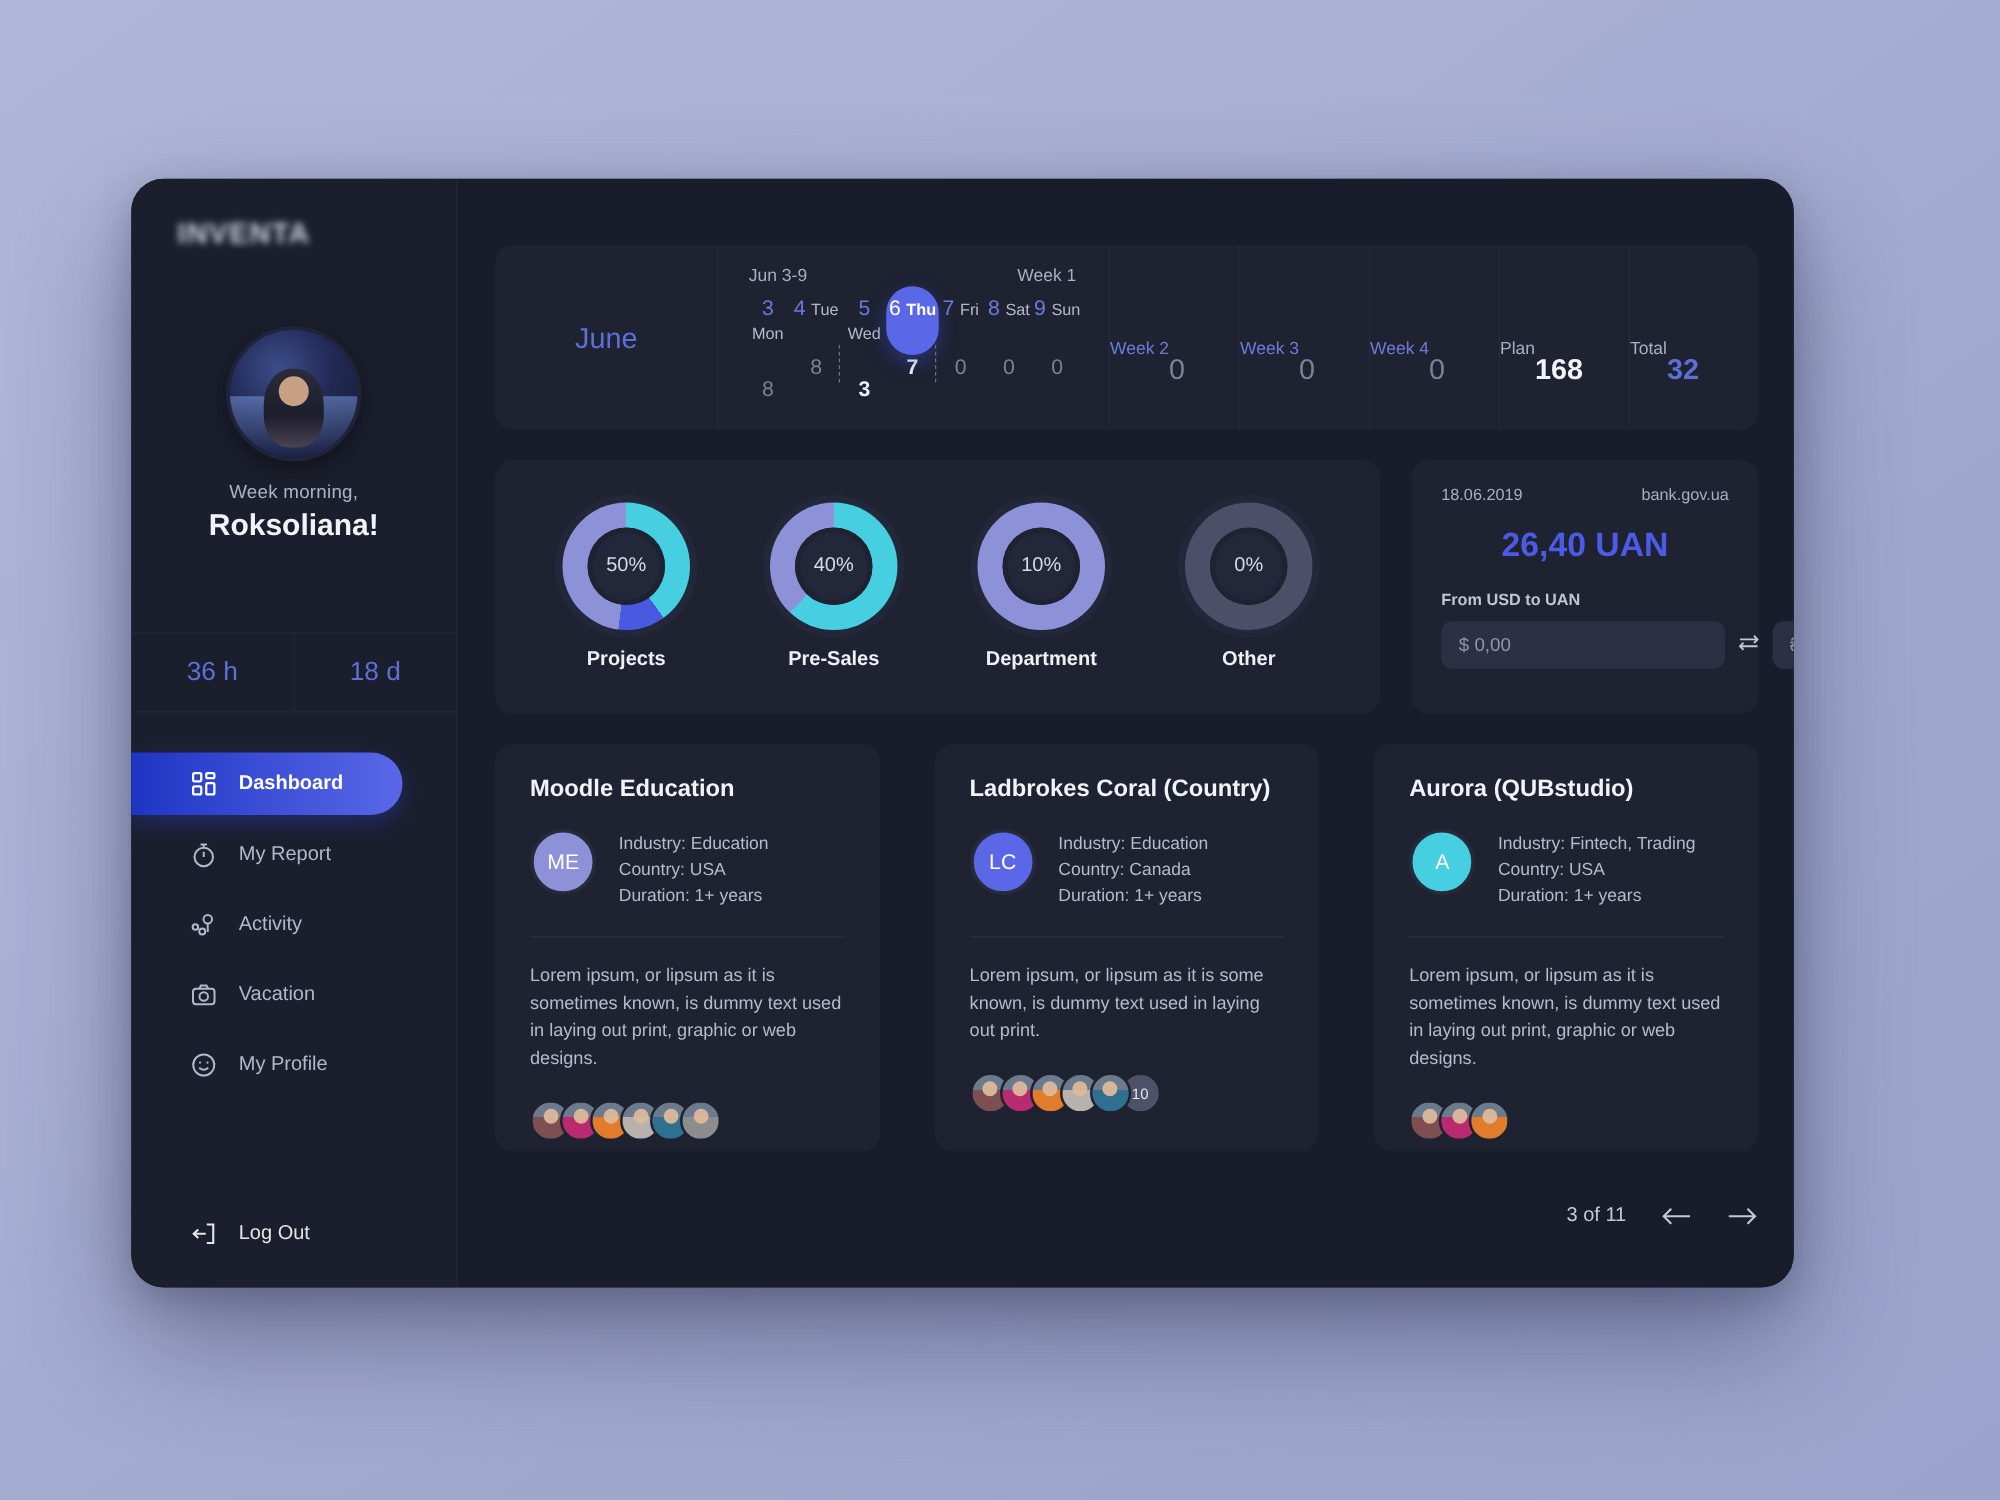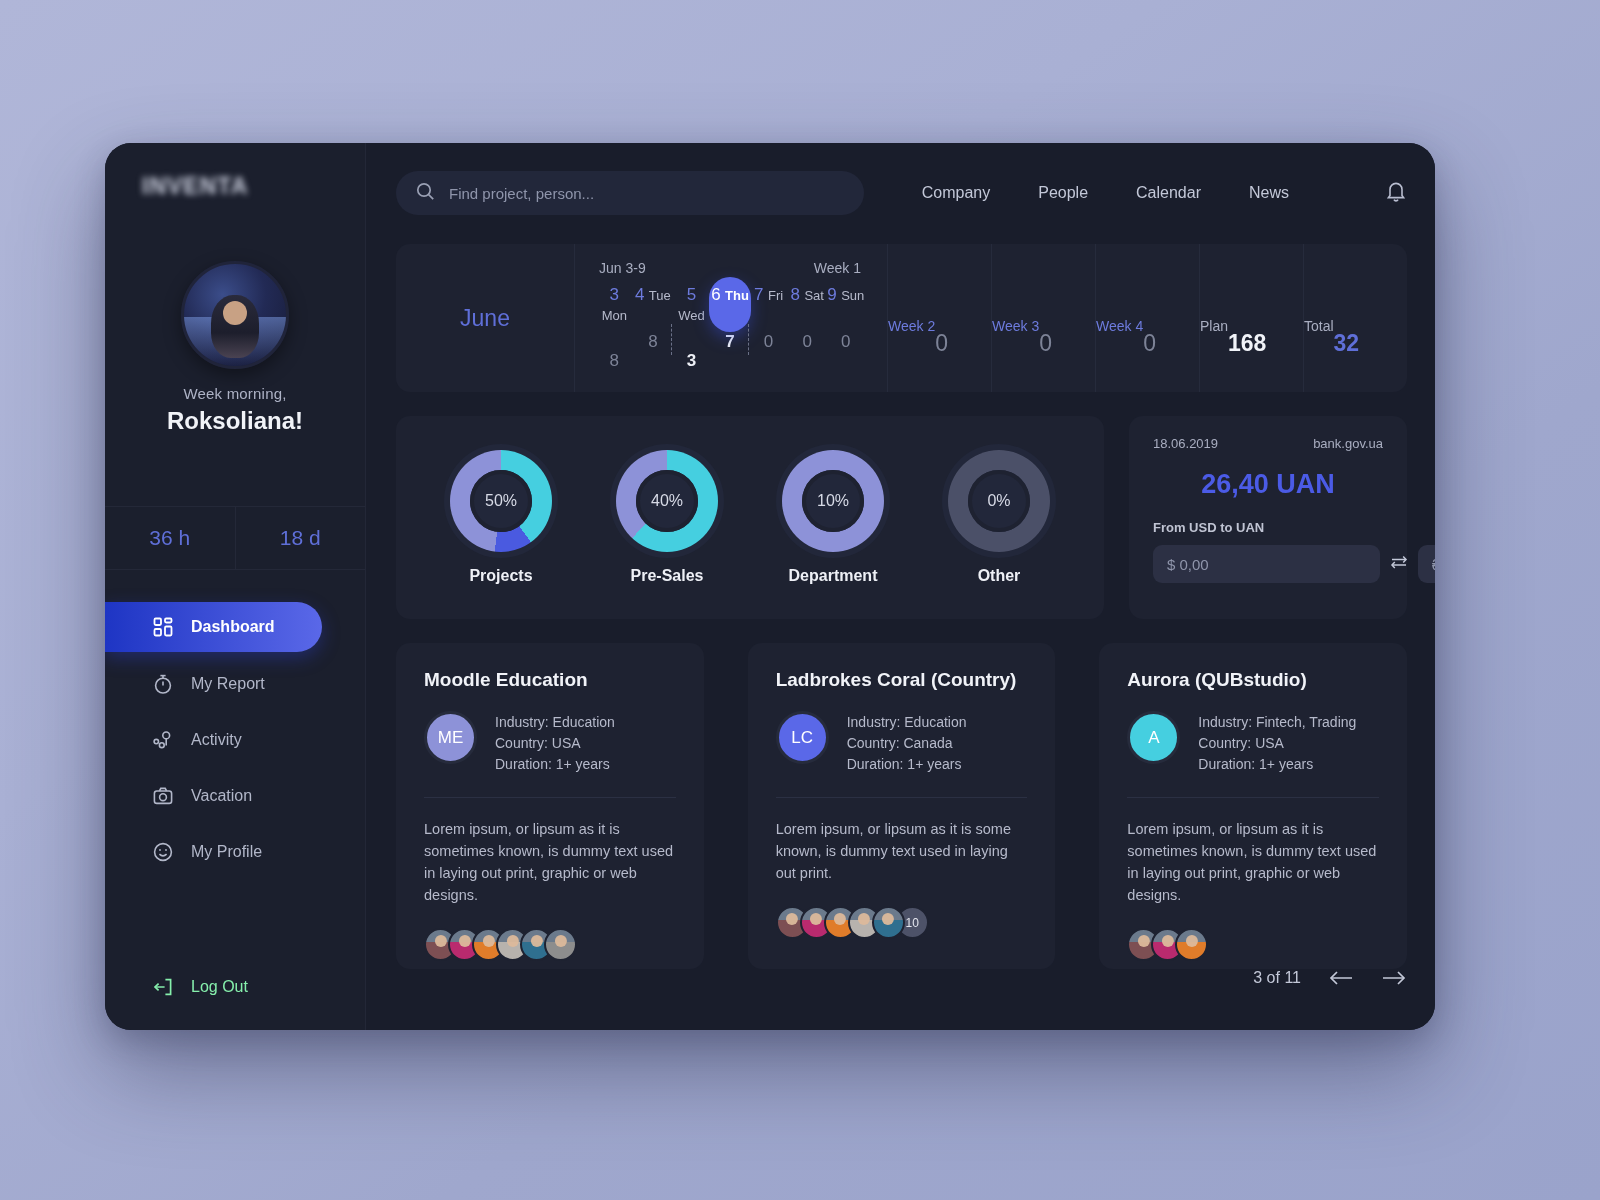--- a/index.html
+++ b/index.html
@@ -94,21 +94,21 @@
     border-radius: 0 26px 26px 0;
     margin-right: 43px; height: 50px;
     box-shadow: 0 6px 18px rgba(45,65,220,0.35);
   }
   .nav-ic { width: 22px; height: 22px; display:block; flex:0 0 22px; }
   .nav-ic svg { width: 22px; height: 22px; display:block; }
 
   #logout {
     position: absolute; bottom: 32px; left: 47px;
     display: flex; align-items: center; gap: 17px;
-    color: #86efac; font-size: 16px; cursor: pointer;
+    color: #e5e5e5; font-size: 16px; cursor: pointer;
   }
 
   
   #main {
     flex: 1; display: flex; flex-direction: column;
     padding: 26px 28px 0 30px; min-width: 0;
     background: #191d2b;
   }
 
   
@@ -354,44 +354,20 @@
           <line x1="3" y1="11" x2="12.6" y2="11"></line>
           <polyline points="6.6,7.6 3,11 6.6,14.4"></polyline>
         </svg>
       </span>
       <span>Log Out</span>
     </div>
   </aside>
 
   <main id="main">
 
-    <div id="topbar">
-      <div id="search-box">
-        <span>
-          <svg width="19" height="19" viewBox="0 0 19 19" fill="none" stroke="#9aa0b4" stroke-width="1.7">
-            <circle cx="8" cy="8" r="6.2"></circle>
-              <line x1="12.6" y1="12.6" x2="17.2" y2="17.2"></line>
-          </svg>
-        </span>
-        <input id="search-input" type="text" placeholder="Find project, person..." style="">
-      </div>
-
-      <div id="topnav">
-        <span class="topnav-link">Company</span>
-        <span class="topnav-link">People</span>
-        <span class="topnav-link">Calendar</span>
-        <span class="topnav-link">News</span>
-        <span id="bell">
-          <svg width="22" height="24" viewBox="0 0 22 24" fill="none" stroke="#b8bdd0" stroke-width="1.6">
-            <path d="M5 16.4 V10.4 a6 6 0 0 1 12 0 v6 l1.6 2.2 H3.4 Z"></path>
-            <path d="M9 20.6 a2.2 2.2 0 0 0 4 0"></path>
-          </svg>
-        </span>
-      </div>
-    </div>
 
     <section id="calendar-bar">
       <div id="cal-month">June</div>
 
       <div id="cal-week">
         <div id="cal-week-head">
           <span>Jun  3-9</span>
           <span>Week 1</span>
         </div>
         <div id="cal-days">

